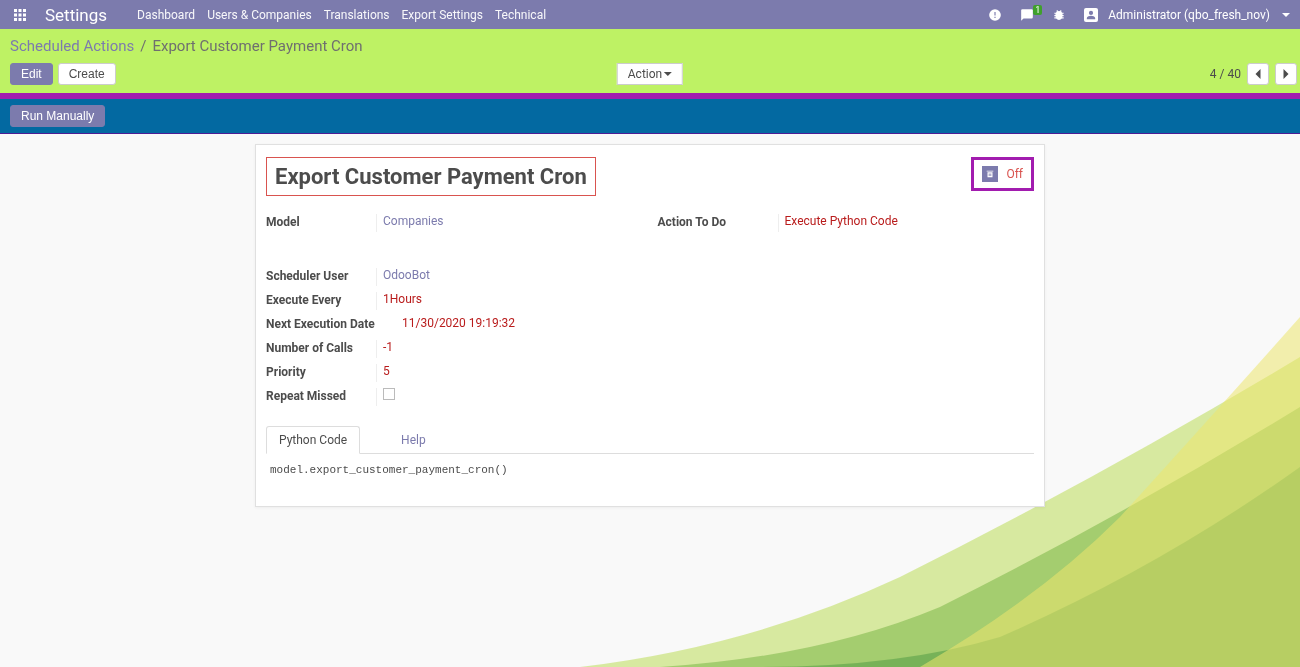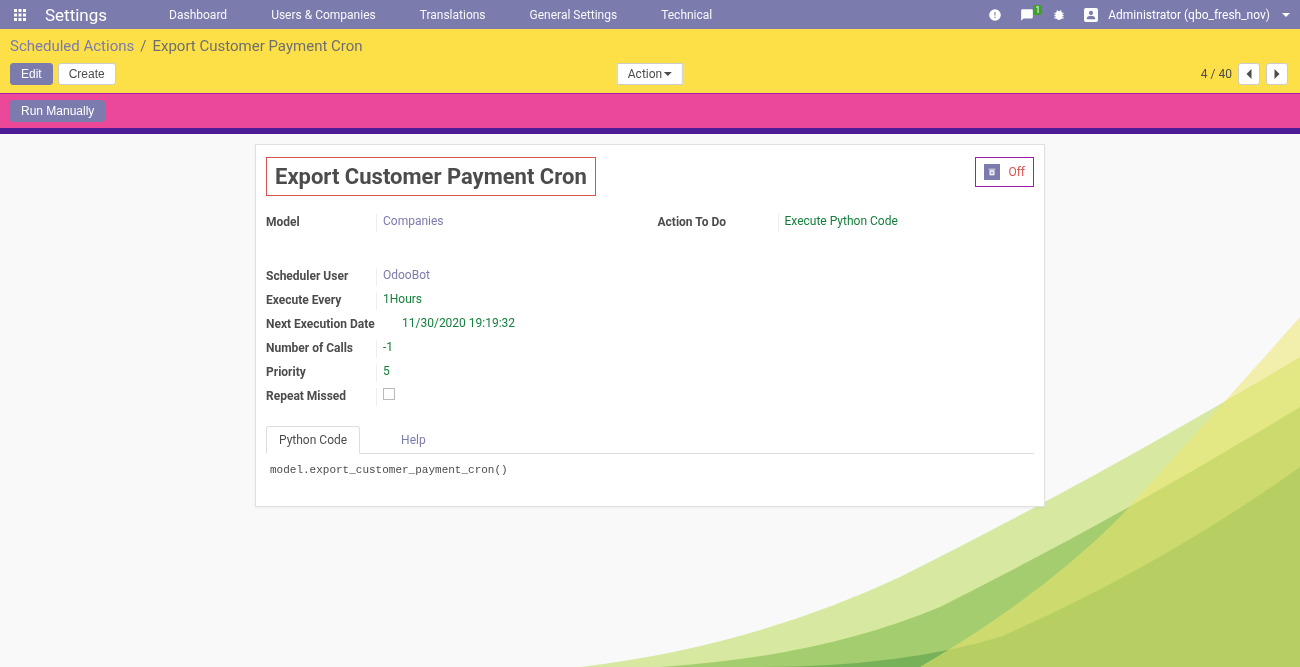--- a/index.html
+++ b/index.html
@@ -4,66 +4,66 @@
 <style>
   * { box-sizing: border-box; margin: 0; padding: 0; }
   body { font-family: -apple-system, BlinkMacSystemFont, "Segoe UI", Roboto, "Helvetica Neue", Arial, sans-serif; font-size: 13px; color: #4c4c4c; background: #f9f9f9; width: 1300px; height: 667px; overflow: hidden; position: relative; }
 
   
   .topbar { height: 29px; background: #7c7bad; display: flex; align-items: center; color: #fff; padding: 0 10px; }
   .apps-btn { width: 20px; height: 20px; display: flex; align-items: center; justify-content: center; cursor: pointer; }
   .apps-btn svg { width: 12px; height: 12px; fill: #fff; }
   .brand { font-size: 17px; font-weight: 400; margin-left: 15px; margin-right: 30px; }
   .nav-links { display: flex; gap: 12px; }
-  .nav-link { color: #fff; font-size: 12px; cursor: pointer; opacity: 0.95; margin-left: 32px; }
+  .nav-link { color: #fff; font-size: 12px; cursor: pointer; opacity: 0.95; }
   .top-right { margin-left: auto; display: flex; align-items: center; gap: 18px; }
   .top-icon { display: flex; align-items: center; cursor: pointer; position: relative; }
   .top-icon svg { width: 14px; height: 14px; fill: #fff; }
   .badge { position: absolute; top: -3px; right: -8px; background: #3fa02c; color: #fff; font-size: 9px; border-radius: 2px; padding: 0 2px; line-height: 10px; }
   .user-name { font-size: 12px; display: flex; align-items: center; gap: 10px; cursor: pointer;}
   .user-avatar { width: 14px; height: 14px; background: #fff; border-radius: 2px; display:inline-flex; align-items:center; justify-content:center; }
   .user-avatar svg { width:10px; height:10px; fill:#7c7bad; }
   .caret { width: 0; height: 0; border-left: 4px solid transparent; border-right: 4px solid transparent; border-top: 4px solid #fff; margin-left: 2px; }
 
   
-  .controlbar { background: #fde047; border-bottom: 1px solid #a21caf; }
+  .controlbar { background: #bef264; border-bottom: 6px solid #a21caf; }
   .cb-row1 { display: flex; align-items: center; padding: 8px 10px 4px 10px; }
   .breadcrumb { display: flex; align-items: center; gap: 6px; font-size: 15px;}
   .bc-link { color: #7c7bad; cursor: pointer;}
   .bc-sep { color: #6f6f6f; }
   .bc-current { color: #6f6f6f; }
-  .cb-row2 { display: flex; padding: 4px 12px 8px 10px; }
+  .cb-row2 { display: flex; padding: 4px 3px 8px 10px; }
   .btn { border: 1px solid #ccc; background: #fff; color: #4c4c4c; padding: 3px 10px; font-size: 12px; border-radius: 3px; cursor: pointer; }
   .btn-primary { background: #7c7bad; border-color: #7c7bad; color: #fff; }
   .btn-group { display: flex; gap: 5px; }
   .action-area { margin-left: auto; margin-right: auto; position: absolute; left: 50%; transform: translateX(-50%);}
   .action-btn { border: 1px solid #ccc; background: #fff; padding: 3px 10px; font-size: 12px; border-radius: 0; cursor: pointer; display:flex; align-items:center; gap:0;}
   .pager-area { margin-left: auto; display: flex; align-items: center; gap: 6px; font-size: 12px;}
   .pager-btn { border: 1px solid #ccc; background: #fff; width: 22px; height: 22px; display: flex; align-items: center; justify-content: center; border-radius: 3px; cursor: pointer;}
   .pager-btn svg { width: 8px; height: 10px; fill: #4c4c4c;}
 
-  .runbar { background: #ec4899; border-bottom: 6px solid #4c1d95; padding: 6px 10px;}
+  .runbar { background: #0369a1; border-bottom: 1px solid #4c1d95; padding: 6px 10px;}
   .run-btn { background: #7c7bad; border: 1px solid #7c7bad; color: #fff; padding: 3px 10px; font-size: 12px; border-radius: 3px; cursor: pointer;}
 
   
   .sheet-wrap { display:flex; justify-content:center; padding-top: 10px; position:relative; z-index:2;}
   .sheet { width: 790px; background: #fff; border: 1px solid #e0e0e0; box-shadow: 0 1px 3px rgba(0,0,0,0.05); padding: 12px 10px 20px 10px;}
   .title-row { display:flex; align-items:flex-start; justify-content:space-between;}
   .title-box { border: 1px solid #d9534f; padding: 6px 8px; margin-left: 0px;}
   .title-box h1{ font-size: 22px; font-weight: 700; color: #4c4c4c; }
-  .toggle-box { border:1px solid #a21caf; padding: 6px 8px; display:flex; align-items:center; gap:8px; cursor:pointer;}
+  .toggle-box { border:3px solid #a21caf; padding: 6px 8px; display:flex; align-items:center; gap:8px; cursor:pointer;}
   .toggle-icon { width: 16px; height: 16px; background:#7c7bad; display:inline-flex; align-items:center; justify-content:center;}
   .toggle-icon svg { width:10px; height:10px; fill:#fff;}
   .toggle-label { color:#d9534f; font-size:12px;}
 
   .form-cols { display:flex; margin-top: 18px; gap: 15px;}
   .col { flex:1;}
   .frow { display:flex; align-items:flex-start; margin-bottom: 6px; font-size: 12px;}
   .flabel { width: 110px; font-weight: 700; color:#4c4c4c; padding-top:1px;}
-  .fval { flex:1; border-left: 1px solid #eee; padding-left: 6px; min-height:18px; color:#15803d;}
+  .fval { flex:1; border-left: 1px solid #eee; padding-left: 6px; min-height:18px; color:#b91c1c;}
   .fval.link { color:#7c7bad; cursor:pointer;}
   .sched-block { margin-top: 30px;}
   .chk { width:12px; height:12px; border:1px solid #bbb; display:inline-block;}
 
   .tabs-row { display:flex; border-bottom:1px solid #ddd; margin-top: 20px; gap: 28px;}
   .tab { padding: 6px 12px; font-size:12px; cursor:pointer; border:1px solid transparent; border-bottom:none; color:#7c7bad;}
   .tab.active { border-color:#ddd; border-bottom:1px solid #fff; margin-bottom:-1px; background:#fff; color:#4c4c4c; border-radius:3px 3px 0 0;}
   .code-area { font-family: "Courier New", monospace; font-size: 11px; color:#4c4c4c; padding: 10px 4px;}
 
   
@@ -84,21 +84,21 @@
         <rect x="0" y="9" width="3" height="3"></rect>
         <rect x="4.5" y="9" width="3" height="3"></rect>
         <rect x="9" y="9" width="3" height="3"></rect>
       </svg>
   </div>
   <div class="brand">Settings</div>
   <div class="nav-links">
     <span class="nav-link">Dashboard</span>
     <span class="nav-link">Users &amp; Companies</span>
     <span class="nav-link">Translations</span>
-    <span class="nav-link">General Settings</span>
+    <span class="nav-link">Export Settings</span>
     <span class="nav-link">Technical</span>
   </div>
   <div class="top-right">
     <div class="top-icon">
       <svg viewBox="0 0 24 24">
           <path d="M12 2a10 10 0 1 0 0 20 10 10 0 0 0 0-20zm1 15h-2v-2h2v2zm0-4h-2V7h2v6z"></path>
         </svg>
     </div>
     <div class="top-icon">
       <svg viewBox="0 0 24 24">

